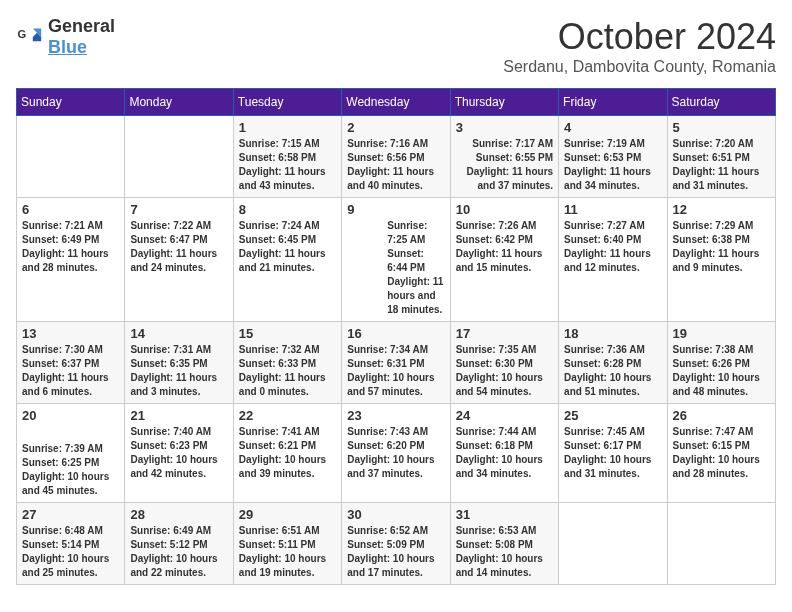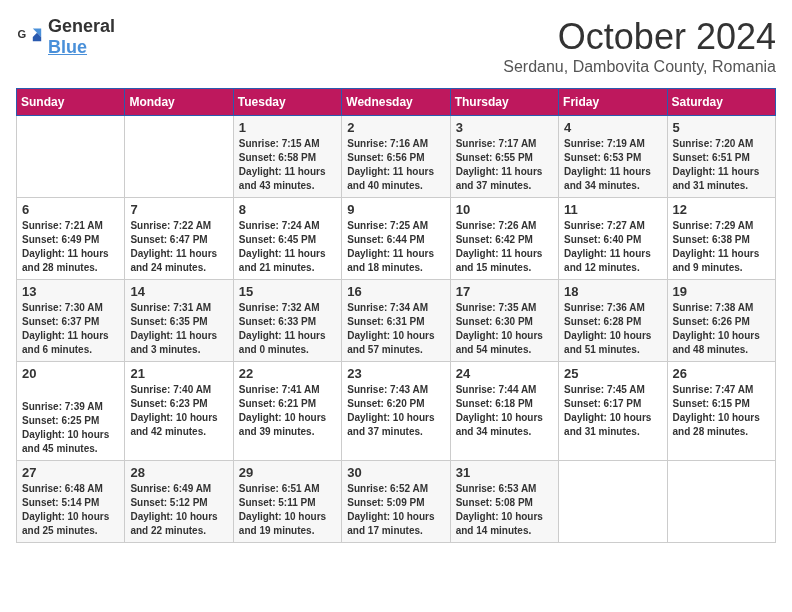--- a/index.html
+++ b/index.html
@@ -47,24 +47,24 @@
     .subtitle {
       font-size: 16px;
       color: #555;
     }
     table {
       width: 100%;
       border-collapse: collapse;
       table-layout: fixed;
     }
     thead tr th {
-      background-color: #be185d;
+      background-color: #4c1d95;
       color: #fff;
       font-size: 12px;
-      font-weight: bold;
+      font-weight: normal;
       padding: 6px 4px;
       text-align: left;
       border: 1px solid #2a5aaf;
     }
     tbody tr td {
       border: 1px solid #ccc;
       padding: 4px 5px;
       vertical-align: top;
       font-size: 10px;
       color: #333;
@@ -135,21 +135,21 @@
 Daylight: 11 hours and 43 minutes.</div>
         </td>
         <td>
           <span class="day-number">2</span>
           <div class="day-info" style="white-space: pre-line;">Sunrise: 7:16 AM
 Sunset: 6:56 PM
 Daylight: 11 hours and 40 minutes.</div>
         </td>
         <td>
           <span class="day-number">3</span>
-          <div class="day-info" style="white-space: pre-line;">Sunrise: 7:17 AM
+          <div class="day-info" style="white-space: pre-line; text-align: right;">Sunrise: 7:17 AM
 Sunset: 6:55 PM
 Daylight: 11 hours and 37 minutes.</div>
         </td>
         <td>
           <span class="day-number">4</span>
           <div class="day-info" style="white-space: pre-line;">Sunrise: 7:19 AM
 Sunset: 6:53 PM
 Daylight: 11 hours and 34 minutes.</div>
         </td>
         <td>
@@ -173,21 +173,21 @@
 Daylight: 11 hours and 24 minutes.</div>
         </td>
         <td>
           <span class="day-number">8</span>
           <div class="day-info" style="white-space: pre-line;">Sunrise: 7:24 AM
 Sunset: 6:45 PM
 Daylight: 11 hours and 21 minutes.</div>
         </td>
         <td>
           <span class="day-number">9</span>
-          <div class="day-info" style="white-space: pre-line;">Sunrise: 7:25 AM
+          <div class="day-info" style="white-space: pre-line; margin-left: 40px;">Sunrise: 7:25 AM
 Sunset: 6:44 PM
 Daylight: 11 hours and 18 minutes.</div>
         </td>
         <td>
           <span class="day-number">10</span>
           <div class="day-info" style="white-space: pre-line;">Sunrise: 7:26 AM
 Sunset: 6:42 PM
 Daylight: 11 hours and 15 minutes.</div>
         </td>
         <td>

